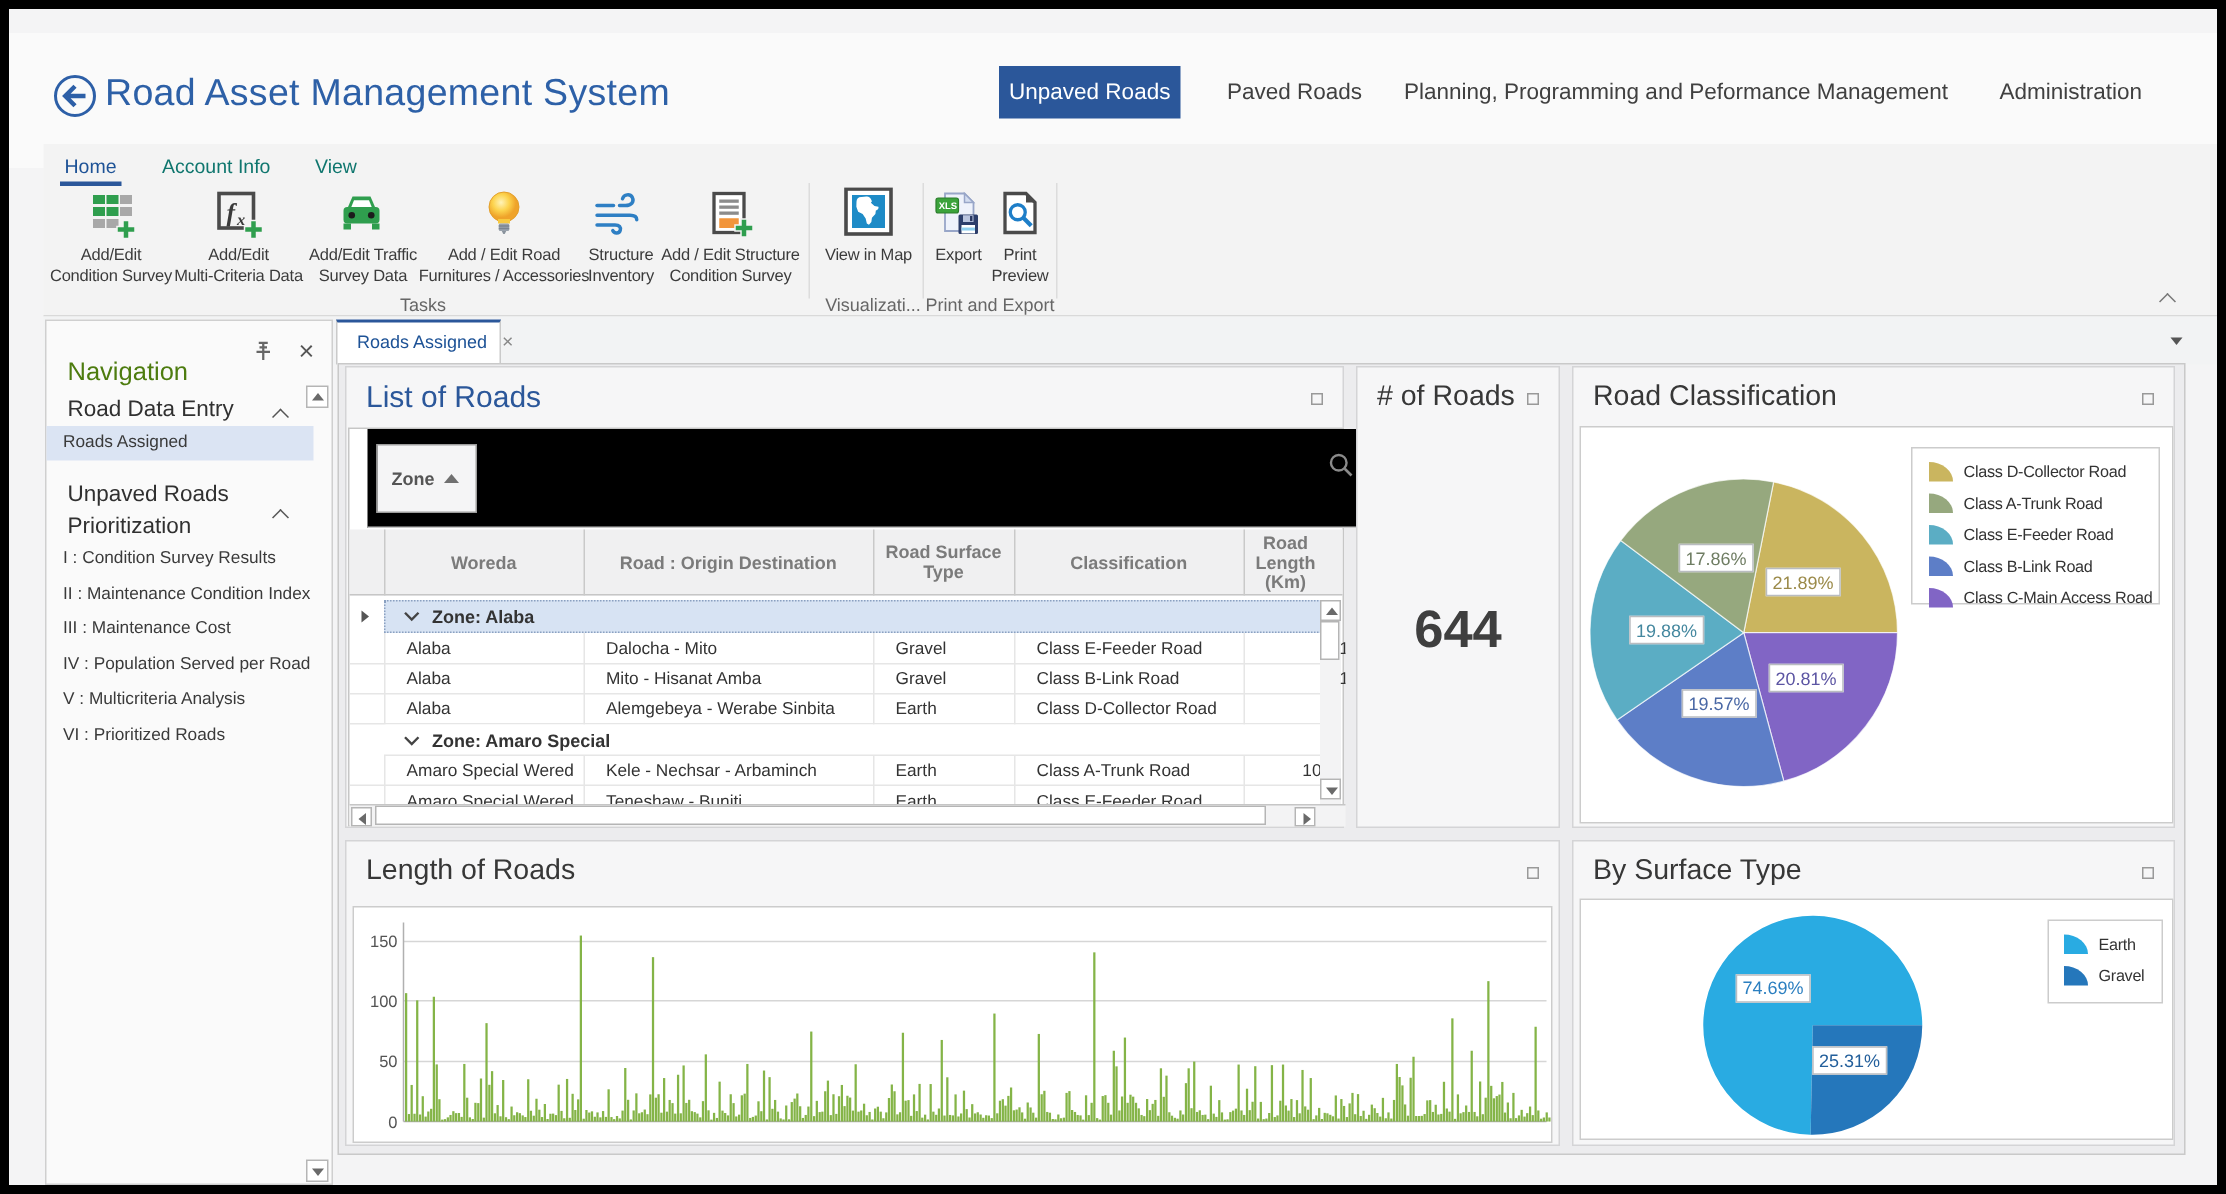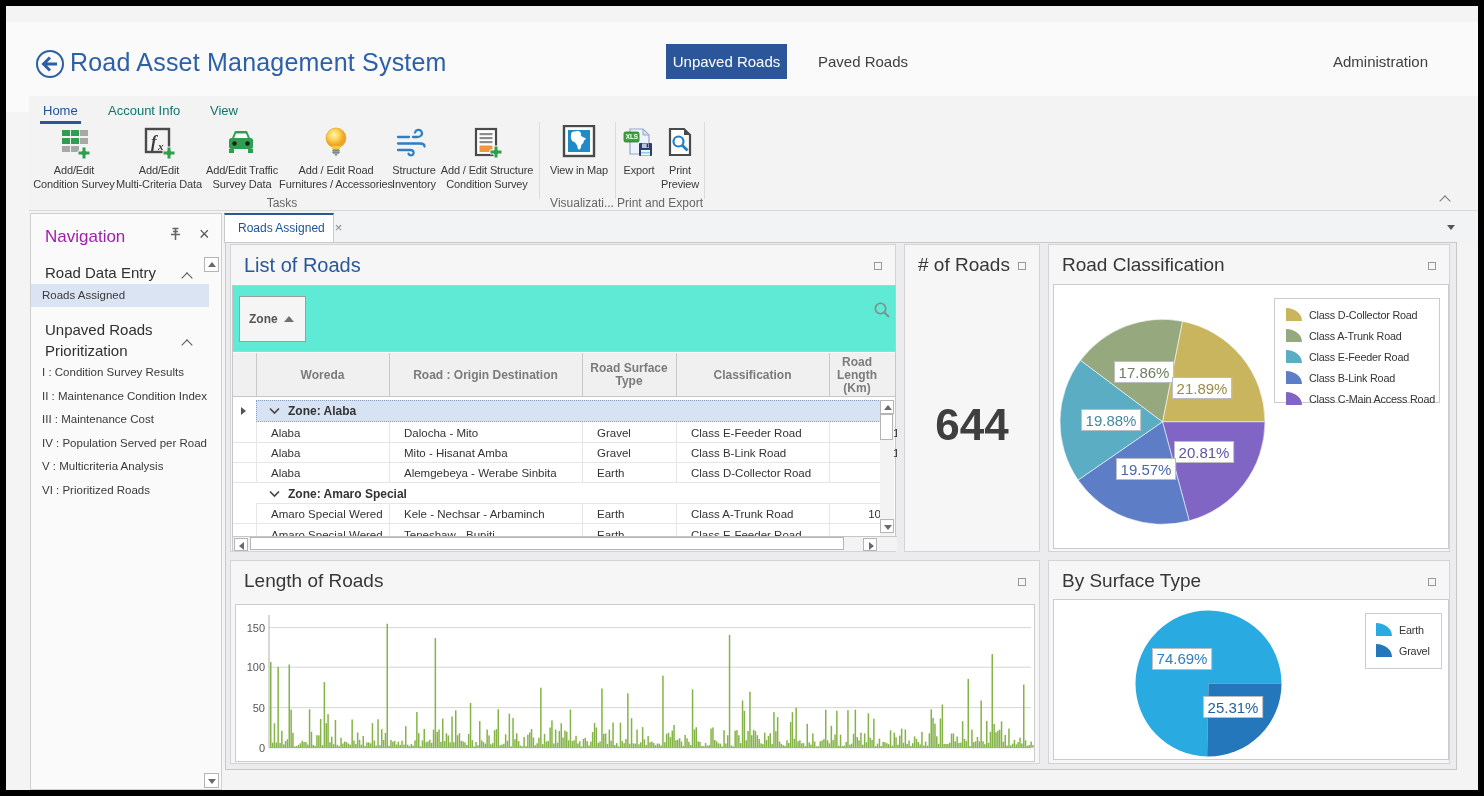--- a/index.html
+++ b/index.html
@@ -15,52 +15,53 @@
 .ricon{position:absolute;top:30px;width:34px;height:34px}
 .rlbl{position:absolute;top:68px;font-size:11px;color:#3b3b3b;text-align:center;line-height:13.5px;white-space:nowrap;transform:translateX(-50%);letter-spacing:-.15px}
 .rgrp{position:absolute;top:100px;font-size:12px;color:#666;transform:translateX(-50%);white-space:nowrap}
 .rsep{position:absolute;top:26px;width:1px;height:77px;background:#dcdcdc}
 
 #docbar{position:absolute;left:23px;top:205px;right:0;height:32px;background:#f2f3f4}
 #dtab{position:absolute;left:195px;top:2px;width:110px;height:30px;background:#fff;border-top:2px solid #2b579a;border-left:1px solid #cacaca;border-right:1px solid #cacaca;font-size:12px;color:#1d5296;line-height:26px;padding-left:13px;white-space:nowrap}
 #dtab span{color:#888;font-size:13px;margin-left:10px}
 
 #nav{position:absolute;left:24px;top:207px;width:192px;height:577px;background:#fafafa;border:1px solid #cfcfcf}
-#nav .hd{position:absolute;left:14px;top:13px;font-size:17px;color:#a21caf}
+#nav .hd{position:absolute;left:14px;top:24px;font-size:17px;color:#4d7c0f}
 .ngrp{position:absolute;left:14px;font-size:15px;color:#303030;line-height:21px}
 .nitem{position:absolute;left:0;width:178px;height:23px;line-height:23px;padding-left:11px;font-size:11.5px;color:#3a3a3a;white-space:nowrap;overflow:hidden}
 .chev{position:absolute;width:8px;height:8px;border-left:1.8px solid #555;border-top:1.8px solid #555;transform:rotate(45deg)}
 .sbtn{position:absolute;width:15px;height:15px;background:#fff;border:1px solid #b5b5b5}
 .tri{position:absolute;width:0;height:0}
 
 #dash{position:absolute;left:219px;top:236px;width:1232px;height:528px;background:#ececee;border:1px solid #c9c9c9}
 .panel{position:absolute;background:#f6f6f7;border:1px solid #d4d4d6}
 .ptitle{position:absolute;left:13px;top:9px;font-size:19px;color:#373737}
 .pmax{position:absolute;right:13px;top:17px;width:8px;height:8px;border:1px solid #999}
 .chart{position:absolute;background:#fff;border:1px solid #ccc}
 .cell{position:absolute;font-size:11.5px;color:#333;line-height:20px;padding-left:15px;white-space:nowrap;overflow:hidden}
 .hcell{position:absolute;font-size:12px;font-weight:bold;color:#7b7b7b;text-align:center;line-height:13px}
 .vlineh{position:absolute;width:1px;background:#c9c9c9}
 .vline{position:absolute;width:1px;background:#e6e6e6}
-.lbox{position:absolute;background:#fff;border:1px solid #b9bcc0;font-size:15px;padding:1.5px 3.5px;transform:translate(-50%,-50%);white-space:nowrap}
+.lbox{position:absolute;background:#fff;border:1px solid #b9bcc0;font-size:12px;padding:1.5px 3.5px;transform:translate(-50%,-50%);white-space:nowrap}
 .leg{position:absolute;background:#fff;border:1px solid #ccc}
 .litem{position:absolute;font-size:10.8px;letter-spacing:-.2px;color:#333;white-space:nowrap;line-height:14px}
 .lsw{position:absolute;width:16px;height:13px;border-top-right-radius:100%}
 </style></head>
 <body>
 <div id="win">
 
 <div id="hdr">
   <svg id="backc2" style="position:absolute;left:29px;top:27px" width="30" height="30" viewBox="0 0 30 30">
         <circle cx="15" cy="15" r="13" fill="none" stroke="#2d5fa7" stroke-width="2"></circle>
         <path d="M22,15 H10 M15,8.5 L8.5,15 L15,21.5" fill="none" stroke="#2d5fa7" stroke-width="3"></path>
       </svg>
   <div id="title">Road Asset Management System</div>
   <div id="tsel" class="toptab">Unpaved Roads</div>
   <div class="toptab" style="left:812px">Paved Roads</div>
+  <div class="toptab" style="left:930px">Planning, Programming and Peformance Management</div>
   <div class="toptab" style="left:1327px">Administration</div>
 </div>
 
 <div id="ribbon">
   <div class="rtab" style="left:14px;color:#1d5296">Home<div style="position:absolute;left:-3px;right:-3px;bottom:-6px;height:3px;background:#2b579a"></div></div>
   <div class="rtab" style="left:79px">Account Info</div>
   <div class="rtab" style="left:181px">View</div>
   <div id="icons">
         <svg class="ricon" style="left:28px;top:30px" width="34" height="34" viewBox="0 0 34 34">
           <rect x="5" y="4" width="8" height="6" fill="#2f9e4e"></rect>
@@ -194,21 +195,21 @@
       </div>
 </div>
 
 <div id="dash"></div>
 
 <div class="panel" style="left:224px;top:238px;width:666px;height:308px">
   <div class="ptitle" style="color:#2b579a;font-size:20px">List of Roads</div>
   <div class="pmax"></div>
   <div id="grid" style="position:absolute;left:1px;top:40px;width:664px;height:266px;background:#fff;border:1px solid #c6c6c6">
 
-    <div style="position:absolute;left:0;top:0;width:662px;height:66px;background:#5eead4;border-bottom:1px solid #c6c6c6">
+    <div style="position:absolute;left:12px;top:0;width:662px;height:66px;background:#000000;border-bottom:1px solid #c6c6c6">
       <div style="position:absolute;left:6px;top:10px;width:67px;height:46px;background:#f5f5f6;border:1px solid #9d9d9d;font-size:12px;font-weight:bold;color:#555;line-height:44px;padding-left:9px">Zone
         <div class="tri" style="left:44px;top:19px;border-left:5px solid transparent;border-right:5px solid transparent;border-bottom:6px solid #707070"></div>
       </div>
       <svg style="position:absolute;right:4px;top:15px" width="18" height="18" viewBox="0 0 18 18">
             <circle cx="7.5" cy="7.5" r="5.2" fill="none" stroke="#8a8a8a" stroke-width="1.6"></circle>
             <line x1="11.5" y1="11.5" x2="16" y2="16" stroke="#8a8a8a" stroke-width="1.8"></line>
           </svg>
     </div>
 
     <div id="ghead" style="position:absolute;left:0;top:67px;width:662px;height:44px;background:#f0f0f1;border-bottom:1px solid #c6c6c6">
@@ -294,21 +295,21 @@
       <div class="sbtn" style="left:630px;top:1px;width:14px;height:13px">
             <div class="tri" style="left:5px;top:3px;border-top:4px solid transparent;border-bottom:4px solid transparent;border-left:5px solid #6a6a6a"></div>
           </div>
     </div>
   </div>
 </div>
 
 <div class="panel" style="left:898px;top:238px;width:136px;height:308px">
   <div class="ptitle">#&nbsp;of&nbsp;Roads</div>
   <div class="pmax"></div>
-  <div style="position:absolute;left:0;top:155px;width:100%;text-align:center;font-size:44px;font-weight:bold;color:#3f3f3f">644</div>
+  <div style="position:absolute;left:0;top:155px;width:100%;text-align:center;font-size:35px;font-weight:bold;color:#3f3f3f">644</div>
 </div>
 
 <div class="panel" style="left:1042px;top:238px;width:402px;height:308px">
   <div class="ptitle">Road Classification</div>
   <div class="pmax"></div>
   <div class="chart" style="left:4px;top:39px;width:396px;height:265px">
     <svg width="394" height="263" viewBox="0 0 394 263">
       <g stroke="#fff" stroke-width="0.8" stroke-opacity="0.7">
       <path d="M108.5,136.8 L128.4,36.3 A102.5,102.5 0 0 1 211.0,136.8 Z" fill="#cab55f"></path>
       <path d="M108.5,136.8 L211.0,136.8 A102.5,102.5 0 0 1 135.2,235.8 Z" fill="#8165c5"></path>

